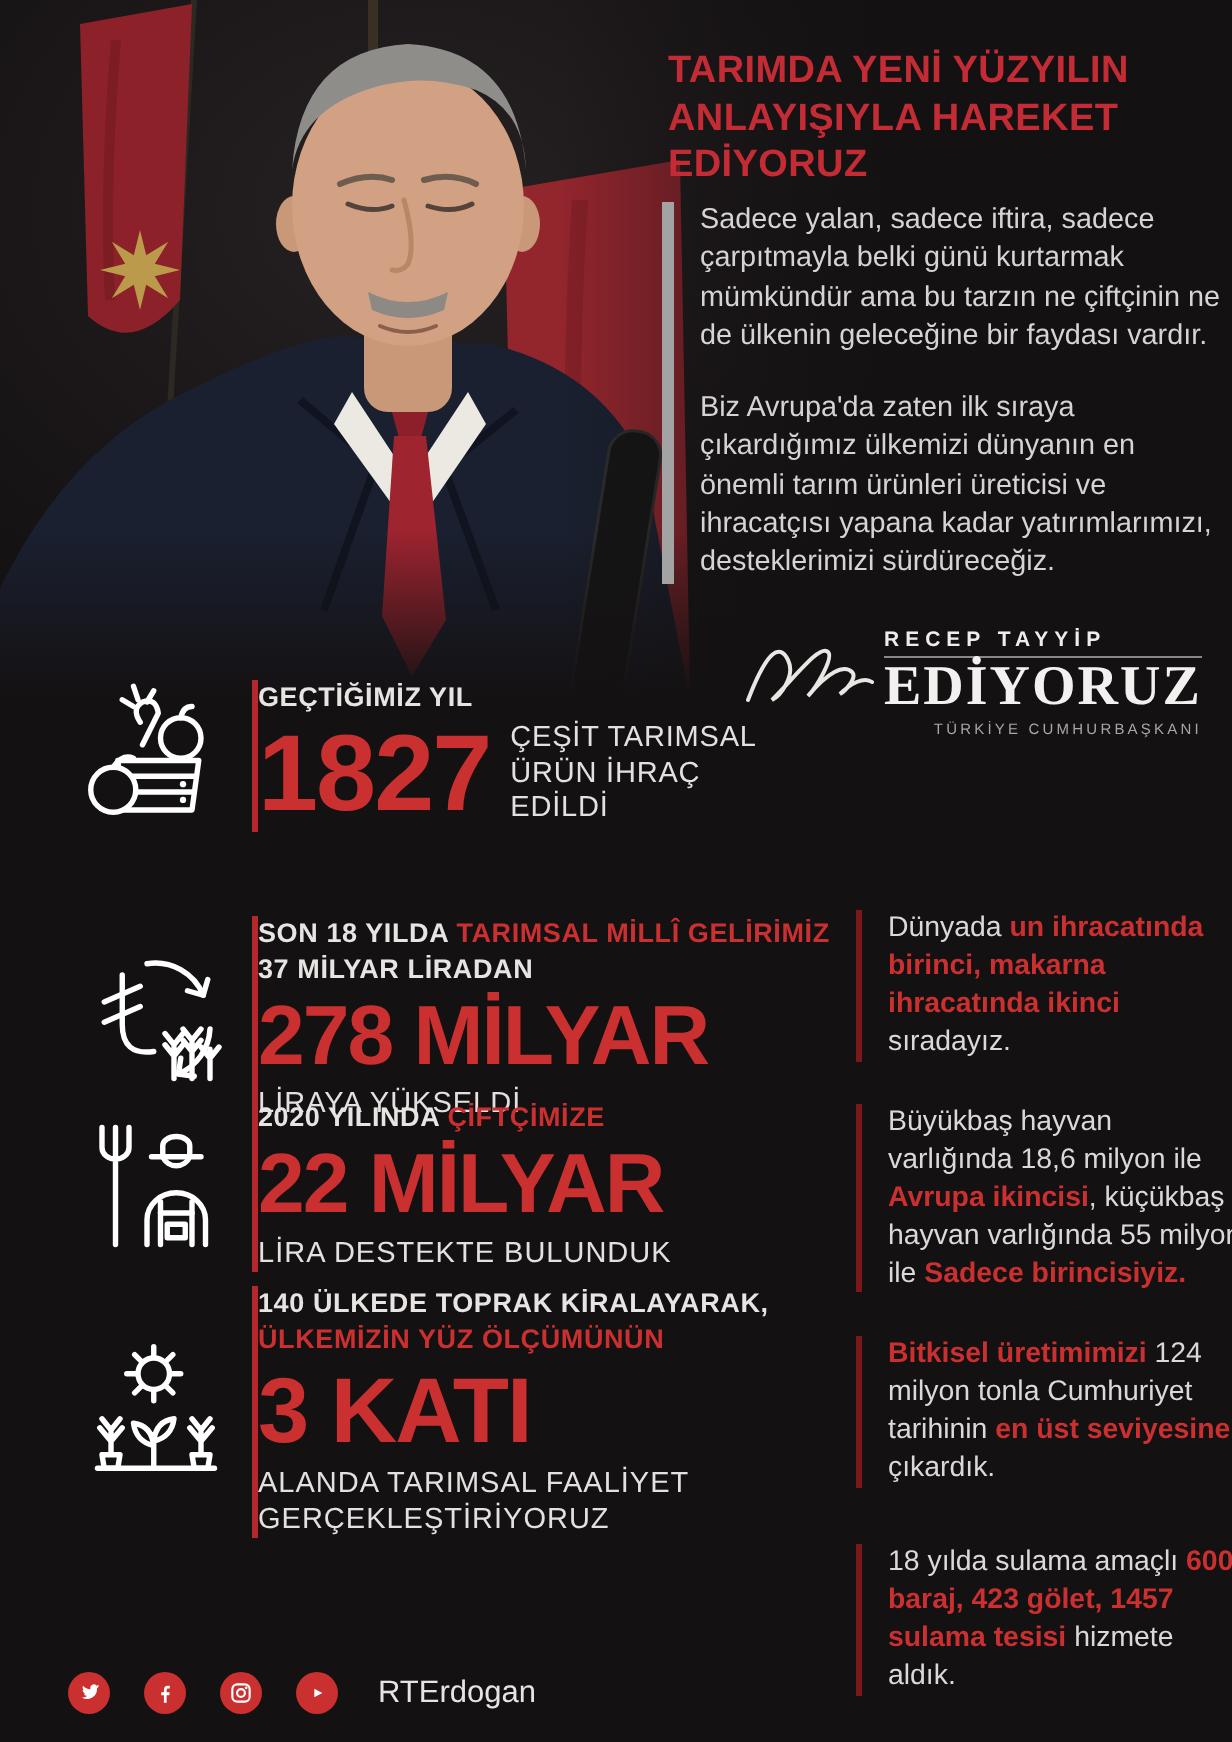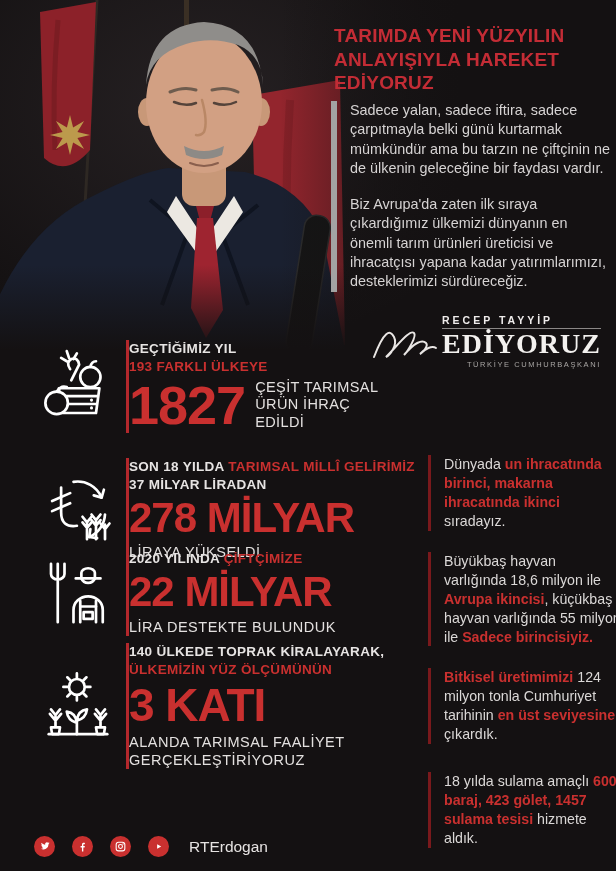--- a/index.html
+++ b/index.html
@@ -8,21 +8,21 @@
   .photo{position:absolute;left:0;top:0;}
 
   
   .title{position:absolute;left:334px;top:24px;width:254px;font-size:19px;line-height:1.24;
          font-weight:bold;color:#c32c35;letter-spacing:.2px;}
   .quote{position:absolute;left:331px;top:101px;width:262px;border-left:6px solid #a3a3a3;padding-left:13px;}
   .quote p{margin:0 0 17px;font-size:14.4px;line-height:1.34;color:#d6d3d3;}
   .quote p:last-child{margin-bottom:0;}
 
   
-  .signature{position:absolute;left:370px;top:314px;display:flex;align-items:flex-end;}
+  .signature{position:absolute;left:370px;top:314px;display:flex;align-items:flex-start;}
   .sig-text{margin-left:2px;}
   .sig-first{font-size:10.5px;font-weight:bold;letter-spacing:3px;color:#efeceb;
              border-bottom:1px solid #8a8786;padding-bottom:2px;}
   .sig-last{font-family:"Liberation Serif",serif;font-size:28px;font-weight:bold;color:#f3f1ef;
             letter-spacing:1px;line-height:1.08;}
   .sig-role{font-size:7.5px;letter-spacing:1.6px;color:#a8a5a3;text-align:right;margin-top:1px;}
 
   
   .stat{position:absolute;left:30px;display:flex;align-items:stretch;}
   .stat-icon{width:96px;display:flex;align-items:center;justify-content:center;}
@@ -139,21 +139,20 @@
         <path d="M17 41 h32 M18 48 h30"></path>
         <circle cx="44" cy="44.5" r="1.4" fill="#fff" stroke="none"></circle>
         <circle cx="44" cy="51.5" r="1.4" fill="#fff" stroke="none"></circle>
         <circle cx="13" cy="47" r="10" fill="#141112"></circle>
         <path d="M13 37 q4 -6 9 -4"></path>
       </svg>
     </div>
     <div class="stat-divider"></div>
     <div class="stat-body">
       <div class="s-line">GEÇTİĞİMİZ YIL</div>
-      <div class="s-line red">193 FARKLI ÜLKEYE</div>
       <div class="numrow">
         <span class="bignum n54">1827</span>
         <span class="side">ÇEŞİT TARIMSAL ÜRÜN İHRAÇ EDİLDİ</span>
       </div>
     </div>
   </div>
 
   <div class="stat" style="top:458px;">
     <div class="stat-icon">
       <svg class="icon64" viewBox="0 0 64 64">

